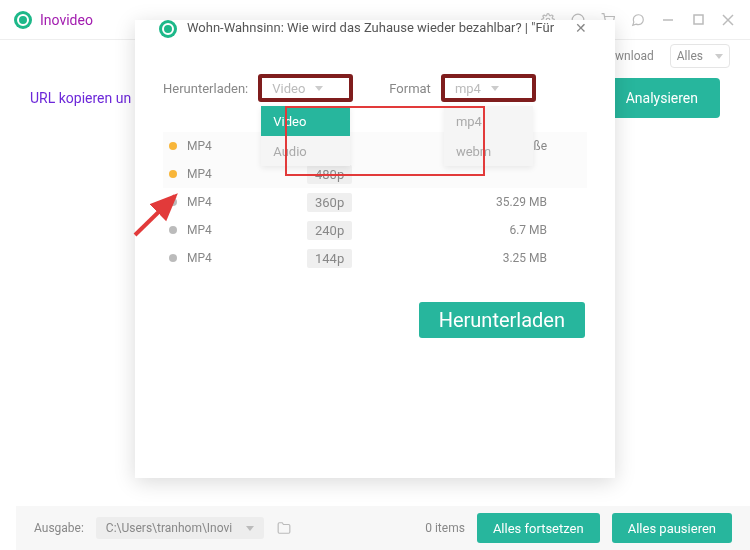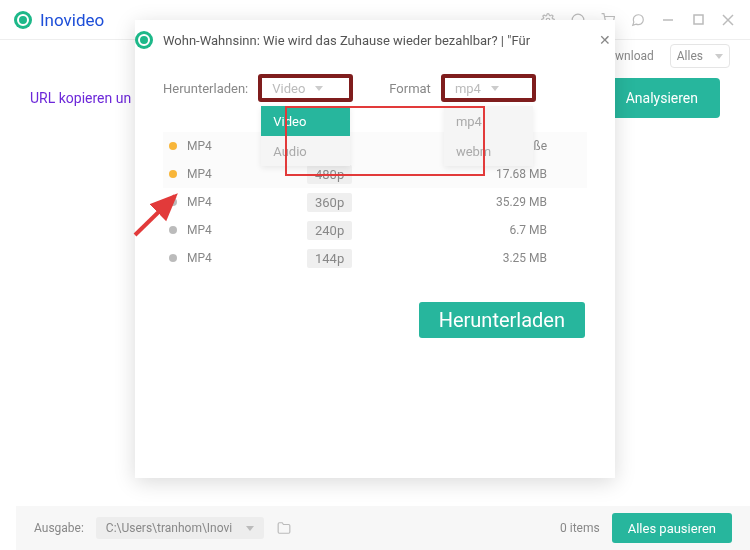--- a/index.html
+++ b/index.html
@@ -1,38 +1,38 @@
 <!DOCTYPE html>
 <html><head>
 <meta charset="utf-8">
 <style>
 *{margin:0;padding:0;box-sizing:border-box;font-family:-apple-system,BlinkMacSystemFont,"Segoe UI",Roboto,sans-serif}
 body{width:750px;height:550px;background:#fff;position:relative;overflow:hidden;color:#555}
 .titlebar{height:40px;display:flex;align-items:center;padding:0 14px;border-bottom:1px solid #eee}
 .titlebar .logo{width:18px;height:18px;border-radius:50%;background:#1db889;margin-right:8px;display:flex;align-items:center;justify-content:center}
 .titlebar .logo::after{content:'';width:8px;height:8px;border-radius:50%;border:2px solid #fff;display:block}
-.titlebar .appname{font-size:17px;color:#1d4ed8}
+.titlebar .appname{font-size:14px;color:#a21caf}
 .titlebar .spacer{flex:1}
 .titlebar .icn{width:16px;height:16px;margin-left:14px;color:#bbb;display:flex;align-items:center;justify-content:center;cursor:pointer}
 .tabsrow{height:32px;display:flex;align-items:center;justify-content:flex-end;padding:0 20px;gap:10px;font-size:12px;color:#888}
 .tabsrow .tab{padding:4px 6px}
 .tabsrow .tab.active{border:1px solid #e5e5e5;border-radius:4px;display:flex;align-items:center;gap:12px}
 .mainarea{padding:0 30px}
 .urlrow{display:flex;align-items:center;gap:14px;margin-top:6px}
 .urlrow .urllabel{font-size:14px;color:#6d28d9}
 .urlrow .urlinput{flex:1;height:36px;border-radius:18px;background:#f3f3f3;border:none;padding:0 18px;font-size:13px;color:#888}
 .analyze-btn{height:40px;padding:0 22px;border:none;border-radius:4px;background:#27b69d;color:#fff;font-size:14px;cursor:pointer}
 .bigtext{font-size:34px;color:#ccc;text-align:center;margin-top:230px;letter-spacing:1px}
 .bottombar{position:absolute;left:16px;right:0;bottom:0;height:44px;background:#f7f7f7;display:flex;align-items:center;padding:0 18px;font-size:12px;color:#888;gap:12px}
 .bottombar .pathbox{background:#ededed;border-radius:3px;padding:4px 10px;display:flex;align-items:center;gap:14px}
 .bottombar .spacer{flex:1}
 .btn-green{height:30px;padding:0 16px;border:none;border-radius:3px;background:#27b69d;color:#fff;font-size:13px;cursor:pointer}
 .modal-overlay{position:absolute;left:0;top:0;right:0;bottom:0;display:flex;justify-content:center;pointer-events:none}
 .modal{position:absolute;top:20px;width:480px;background:#fff;box-shadow:0 4px 20px rgba(0,0,0,0.15);padding-bottom:140px;pointer-events:auto}
-.modal-head{height:40px;display:flex;align-items:center;padding:0 0}
+.modal-head{height:40px;display:flex;align-items:flex-start;padding:0 24px}
 .modal-head .logo{width:18px;height:18px;border-radius:50%;background:#1db889;margin-right:10px;display:flex;align-items:center;justify-content:center}
 .modal-head .logo::after{content:'';width:8px;height:8px;border-radius:50%;border:2px solid #fff;display:block}
 .modal-head .title{font-size:13px;color:#555;flex:1;white-space:nowrap;overflow:hidden}
 .modal-head .close{width:16px;cursor:pointer;color:#888;font-size:14px}
 .modal-body{padding:14px 28px 0 28px}
 .ctrlrow{display:flex;align-items:center;gap:10px;font-size:13px;color:#888}
 .ctrlrow .lbl{min-width:0}
 .selbox{height:28px;border:4px solid #7f1d1d;border-radius:3px;display:flex;align-items:center;padding:0 10px;gap:10px;color:#bbb;background:#fff;cursor:pointer;position:relative}
 .selbox .caret{width:0;height:0;border-left:4px solid transparent;border-right:4px solid transparent;border-top:5px solid #ccc}
 .dropdown{position:absolute;top:28px;left:-1px;width:calc(100% + 2px);background:#f5f5f5;box-shadow:0 2px 6px rgba(0,0,0,0.08);z-index:10}
@@ -127,20 +127,21 @@
     <span>C:\Users\tranhom\Inovi</span>
     <span class="caret" style="display:inline-block;width:0;height:0;border-left:4px solid transparent;border-right:4px solid transparent;border-top:5px solid #bbb"></span>
   </div>
   <div style="color:#bbb">
       <svg width="16" height="14" viewBox="0 0 24 24" fill="none" stroke="currentColor" stroke-width="2">
         <path d="M22 19a2 2 0 0 1-2 2H4a2 2 0 0 1-2-2V5a2 2 0 0 1 2-2h5l2 3h9a2 2 0 0 1 2 2z"></path>
       </svg>
     </div>
   <div class="spacer"></div>
   <span>0 items</span>
+  <button class="btn-green">Alles fortsetzen</button>
   <button class="btn-green">Alles pausieren</button>
 </div>
 
 <div class="modal-overlay">
   <div class="modal">
     <div class="modal-head">
       <div class="logo"></div>
       <div class="title">Wohn-Wahnsinn: Wie wird das Zuhause wieder bezahlbar? | "Für</div>
       <div class="close">✕</div>
     </div>
@@ -170,21 +171,20 @@
           <div class="filerow sel">
             <span class="dot y"></span>
             <span class="fmt">MP4</span>
             <span class="qualcol"><span class="qual">72</span></span>
             <span class="size">ekannte Größe</span>
           </div>
           <div class="filerow sel">
             <span class="dot y"></span>
             <span class="fmt">MP4</span>
             <span class="qualcol"><span class="qual">480p</span></span>
-            <span class="size">17.68 MB</span>
           </div>
           <div class="filerow">
             <span class="dot "></span>
             <span class="fmt">MP4</span>
             <span class="qualcol"><span class="qual">360p</span></span>
             <span class="size">35.29 MB</span>
           </div>
           <div class="filerow">
             <span class="dot "></span>
             <span class="fmt">MP4</span>

